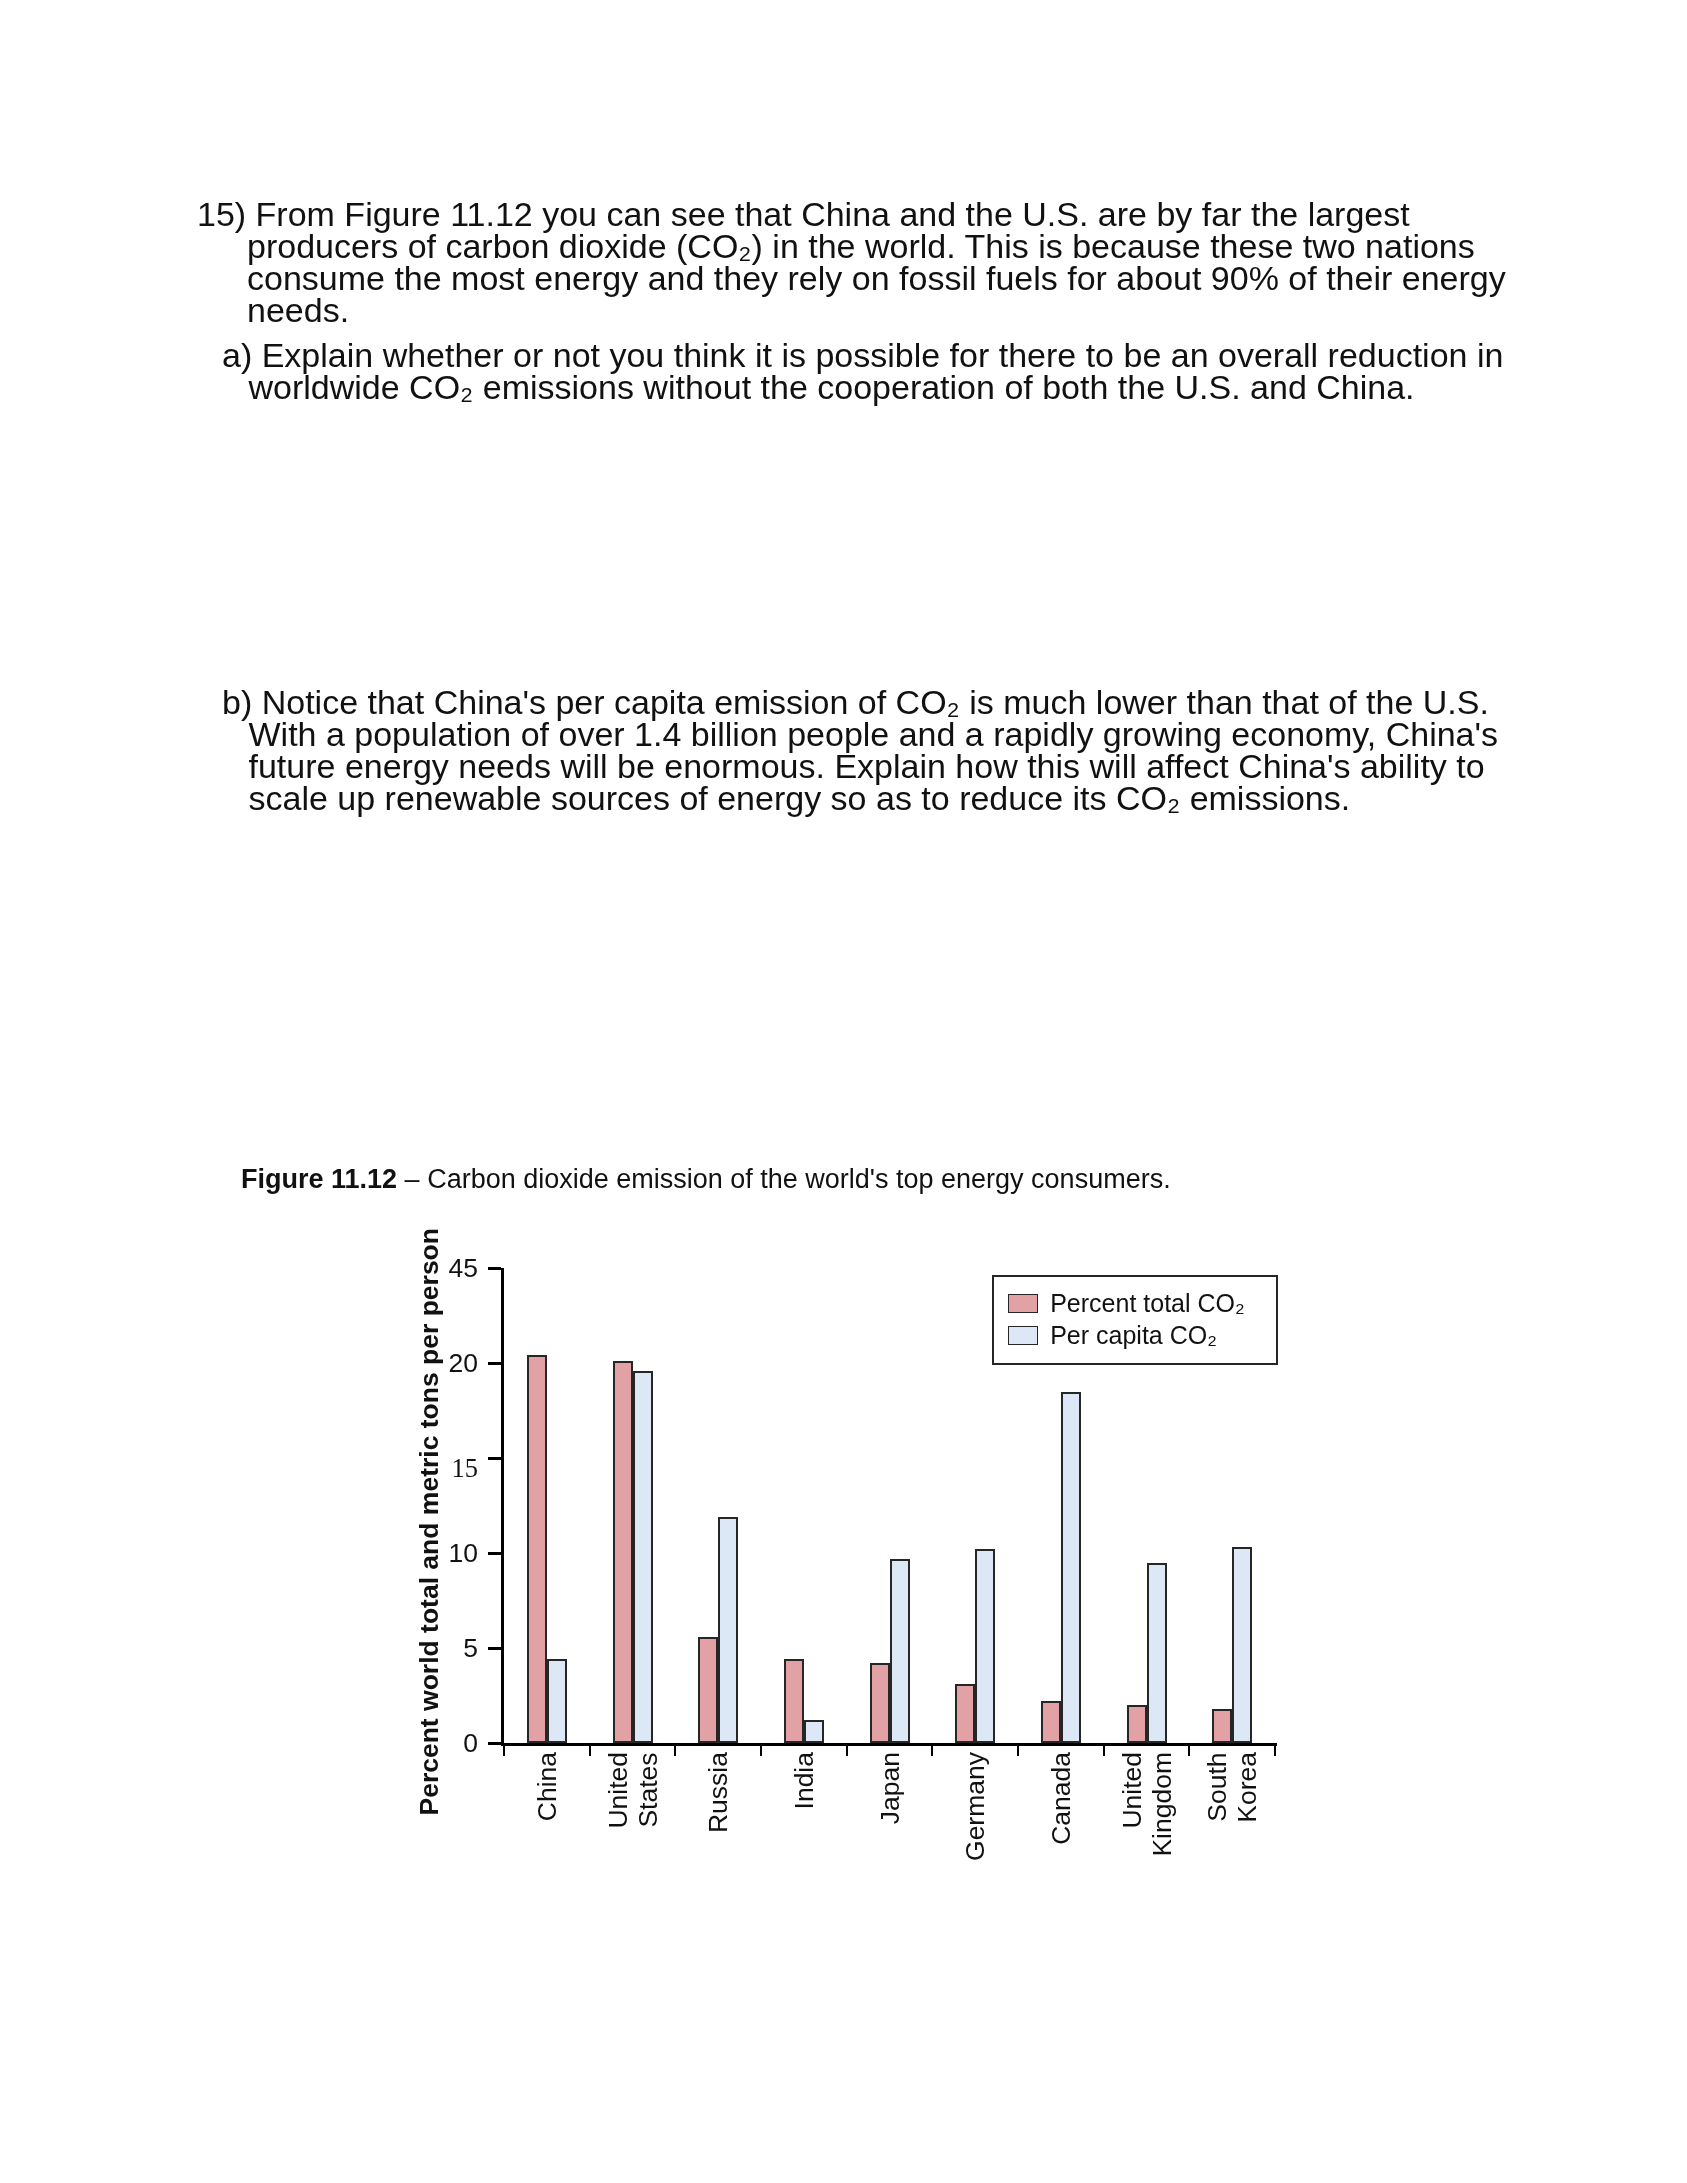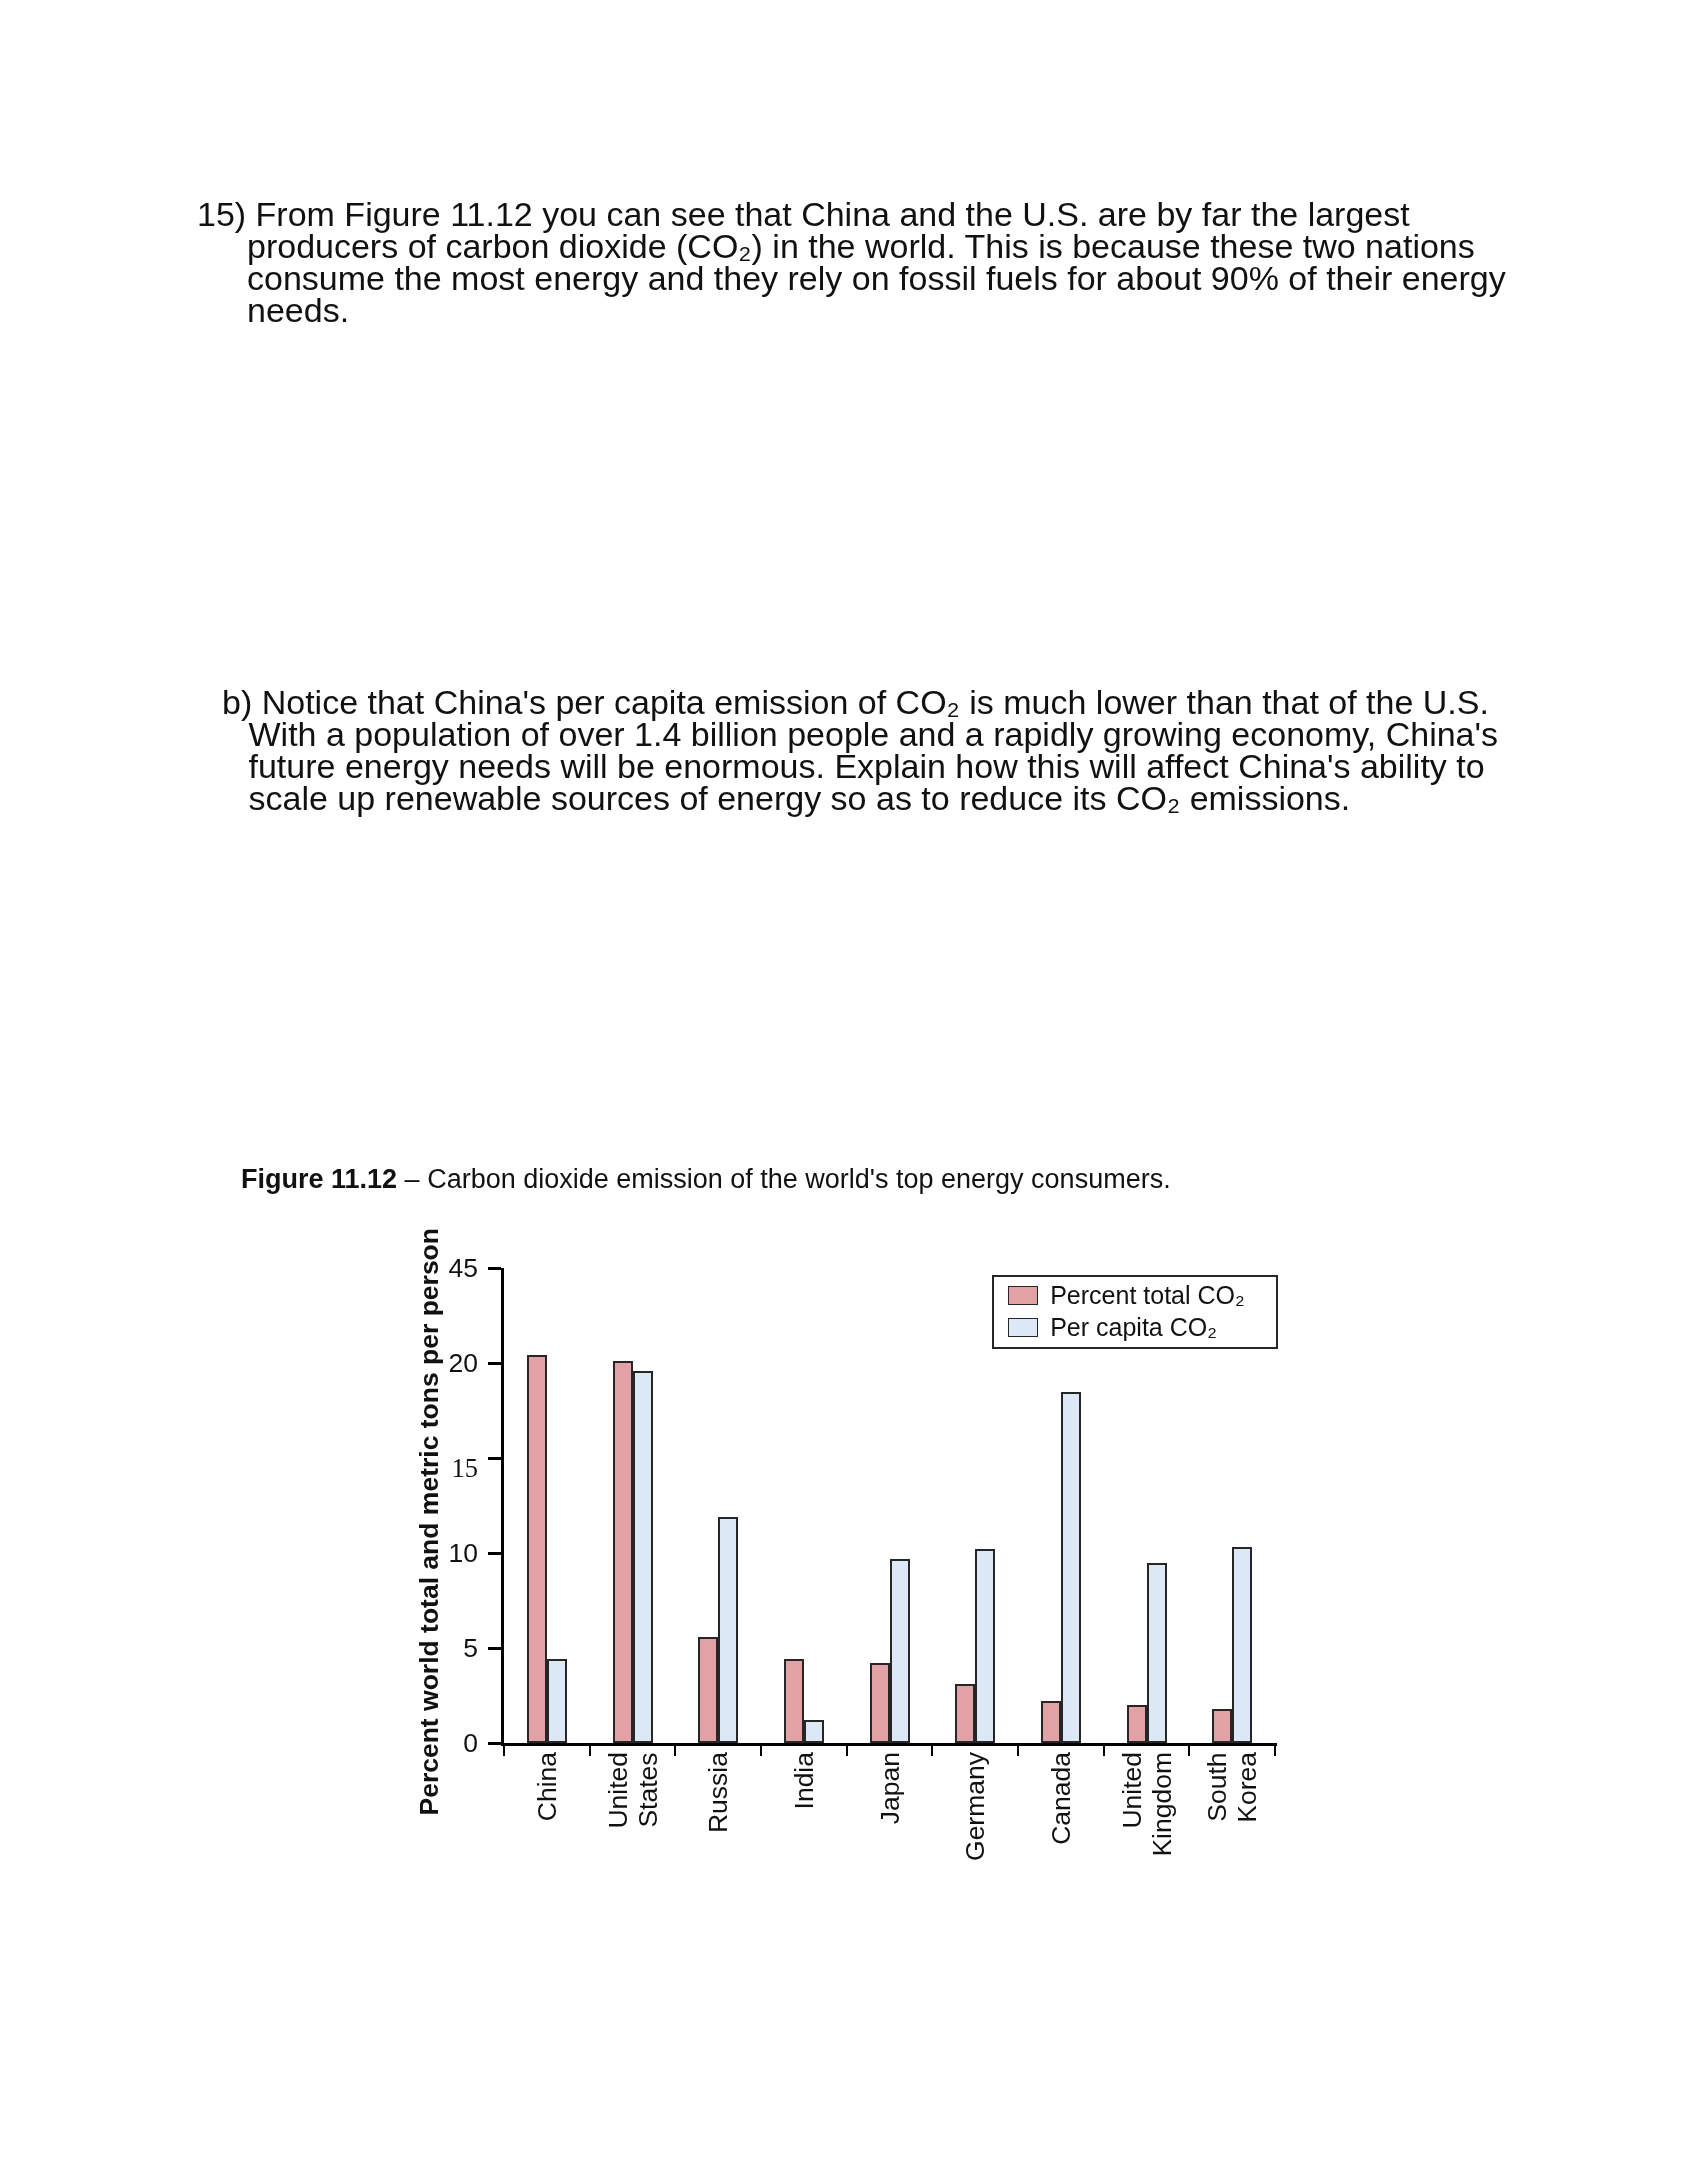--- a/index.html
+++ b/index.html
@@ -75,21 +75,21 @@
     writing-mode: vertical-rl;
     transform: rotate(180deg);
     white-space: pre-line;
     text-align: end;
     font-size: 26.5px;
     line-height: 30px;
   }
 
   .legend {
     position: absolute; top: 6.6px; right: -2.6px;
-    width: 286px; height: 74px;
+    width: 286px; height: 90px;
     border: 2px solid #262626;
     background: #ffffff;
     box-sizing: border-box;
     display: flex; flex-direction: column; justify-content: center;
   }
   .legend-row { display: flex; align-items: center; height: 32px; padding-left: 14.6px; }
   .legend-swatch {
     width: 30px; height: 18.5px;
     border: 1.3px solid #262626;
     box-sizing: border-box;
@@ -101,20 +101,24 @@
 </head>
 <body>
 
 <div class="page">
 
   <p class="para" id="q15">
     <span>15)</span>
     <span>From Figure 11.12 you can see that China and the U.S. are by far the largest producers of carbon dioxide (CO₂) in the world. This is because these two nations consume the most energy and they rely on fossil fuels for about 90% of their energy needs.</span>
   </p>
 
+  <p class="para" id="parta">
+    <span>a)</span>
+    <span>Explain whether or not you think it is possible for there to be an overall reduction in worldwide CO₂ emissions without the cooperation of both the U.S. and China.</span>
+  </p>
 
   <p class="para" id="partb">
     <span>b)</span>
     <span>Notice that China's per capita emission of CO₂ is much lower than that of the U.S. With a population of over 1.4 billion people and a rapidly growing economy, China's future energy needs will be enormous. Explain how this will affect China's ability to scale up renewable sources of energy so as to reduce its CO₂ emissions.</span>
   </p>
 
   <p class="caption">
     <span class="bold">Figure 11.12</span>
     <span>– Carbon dioxide emission of the world's top energy consumers.</span>
   </p>

